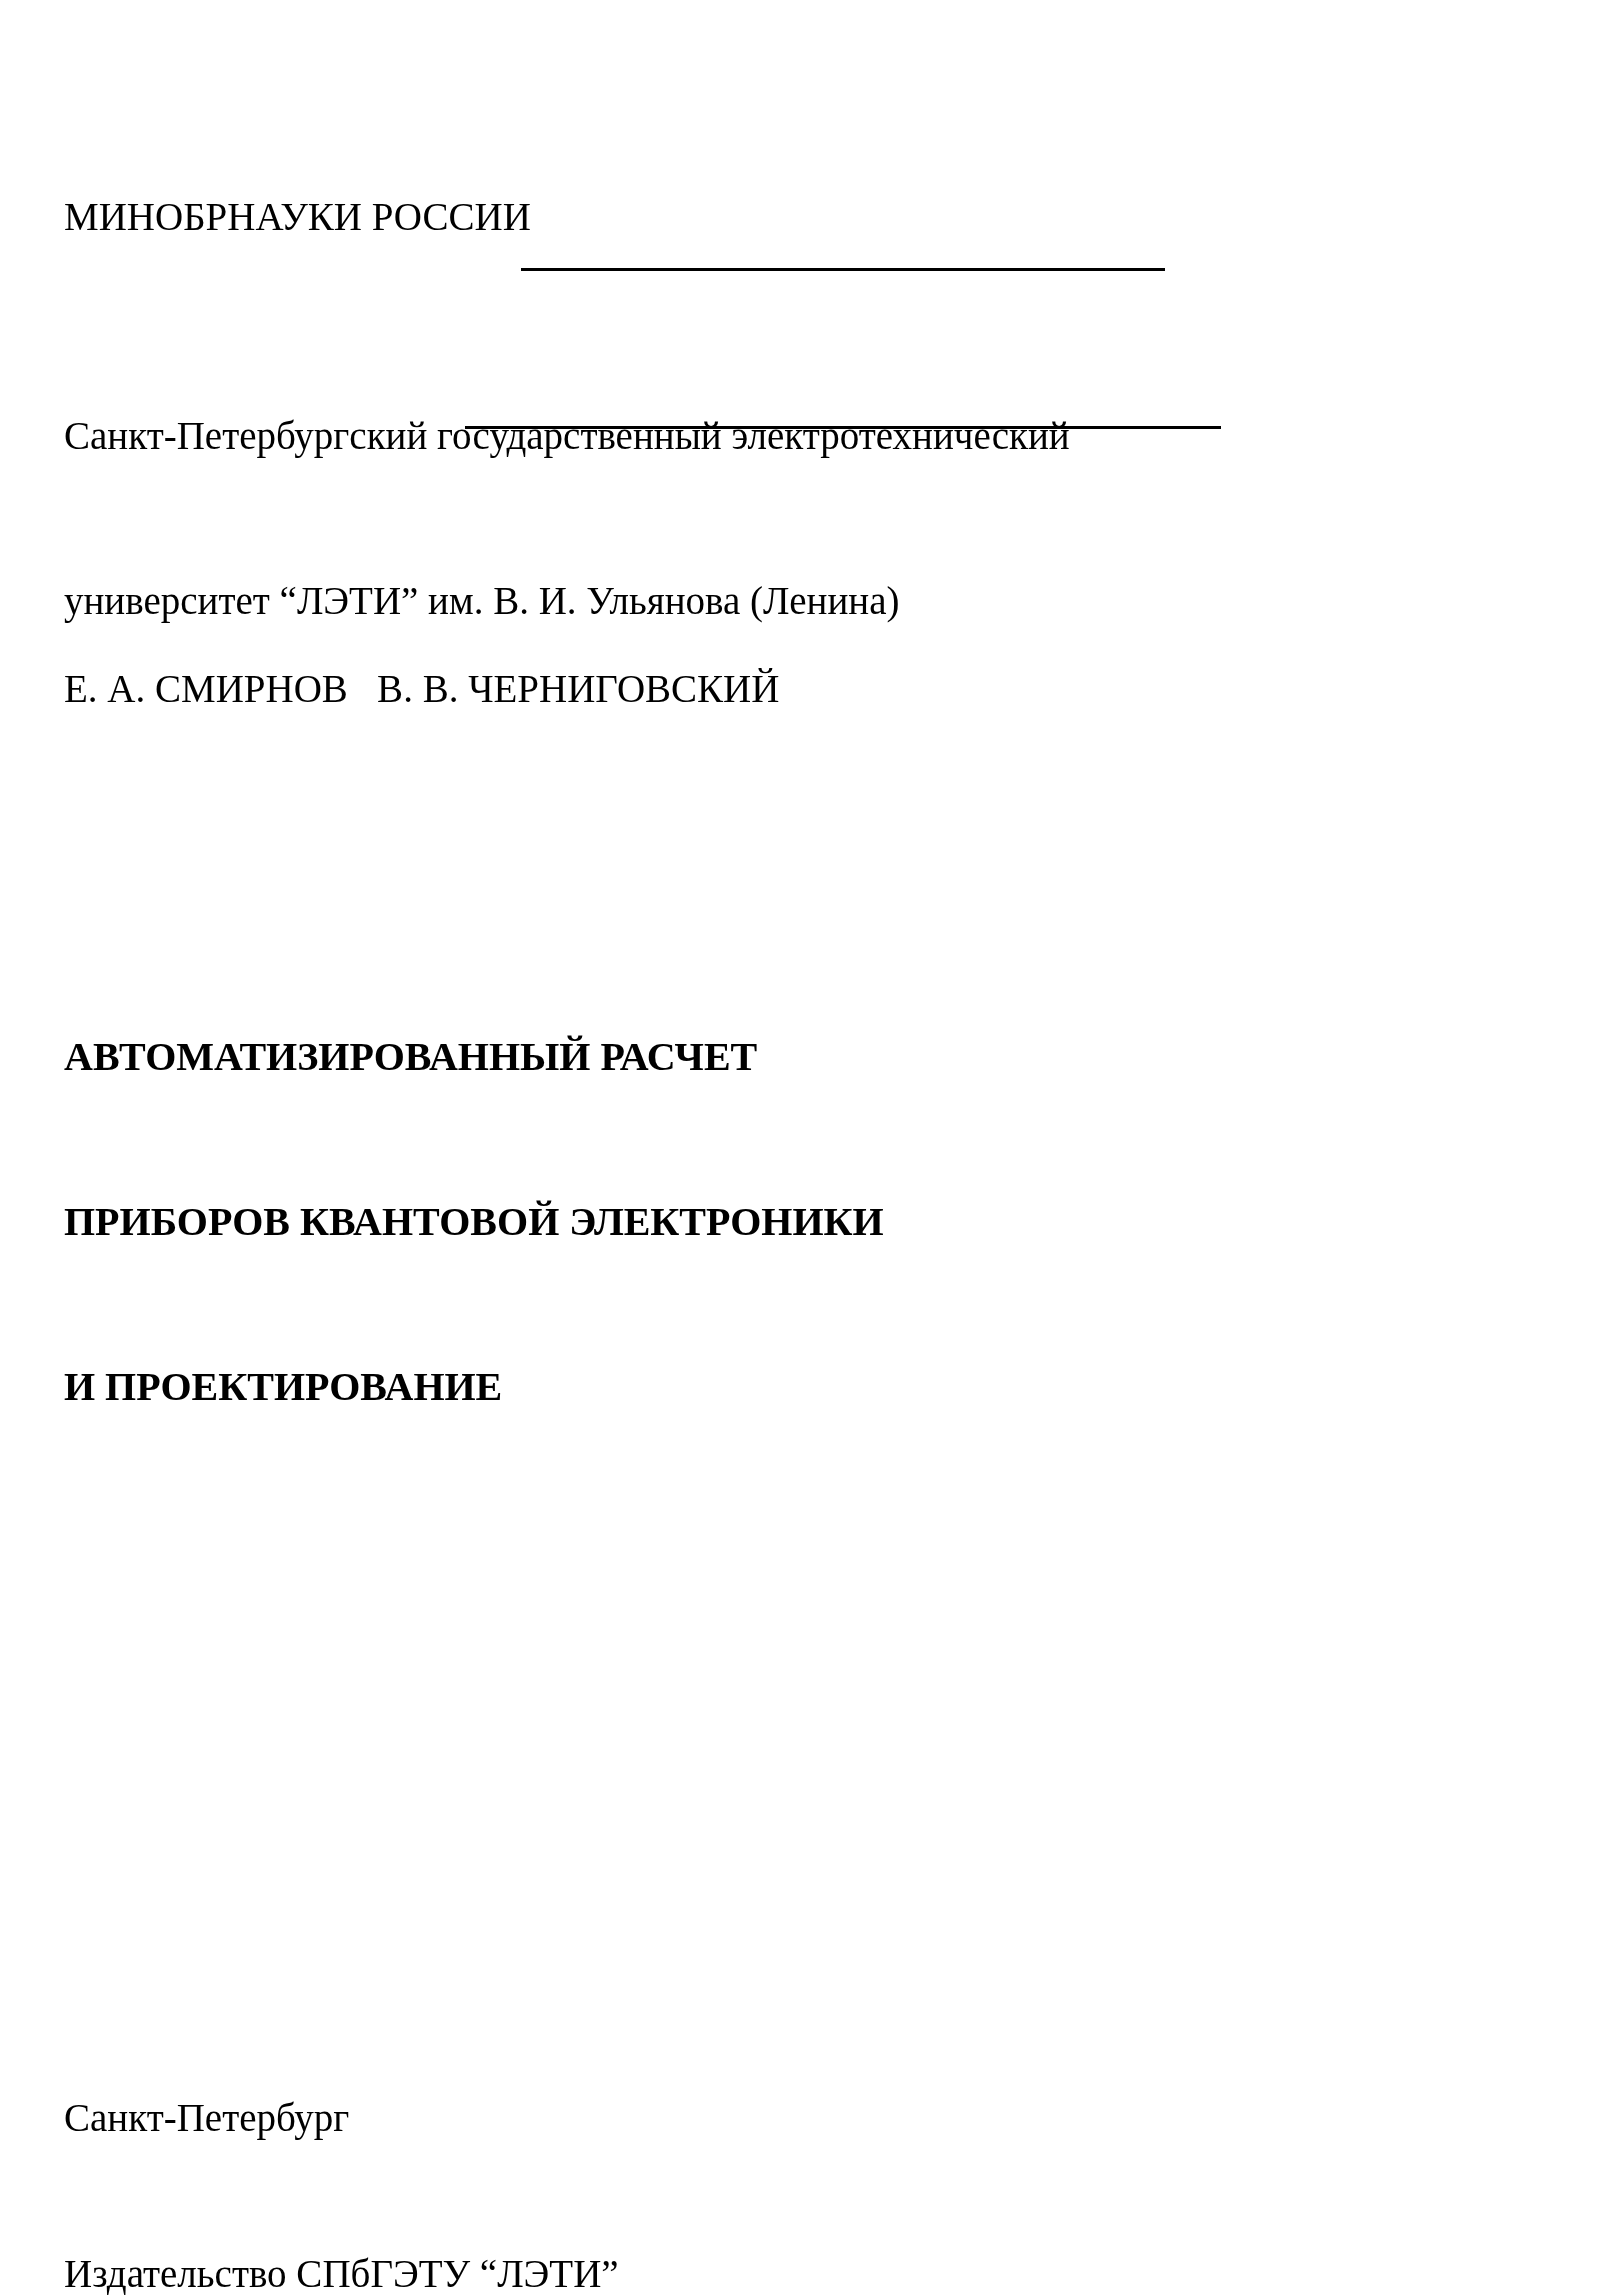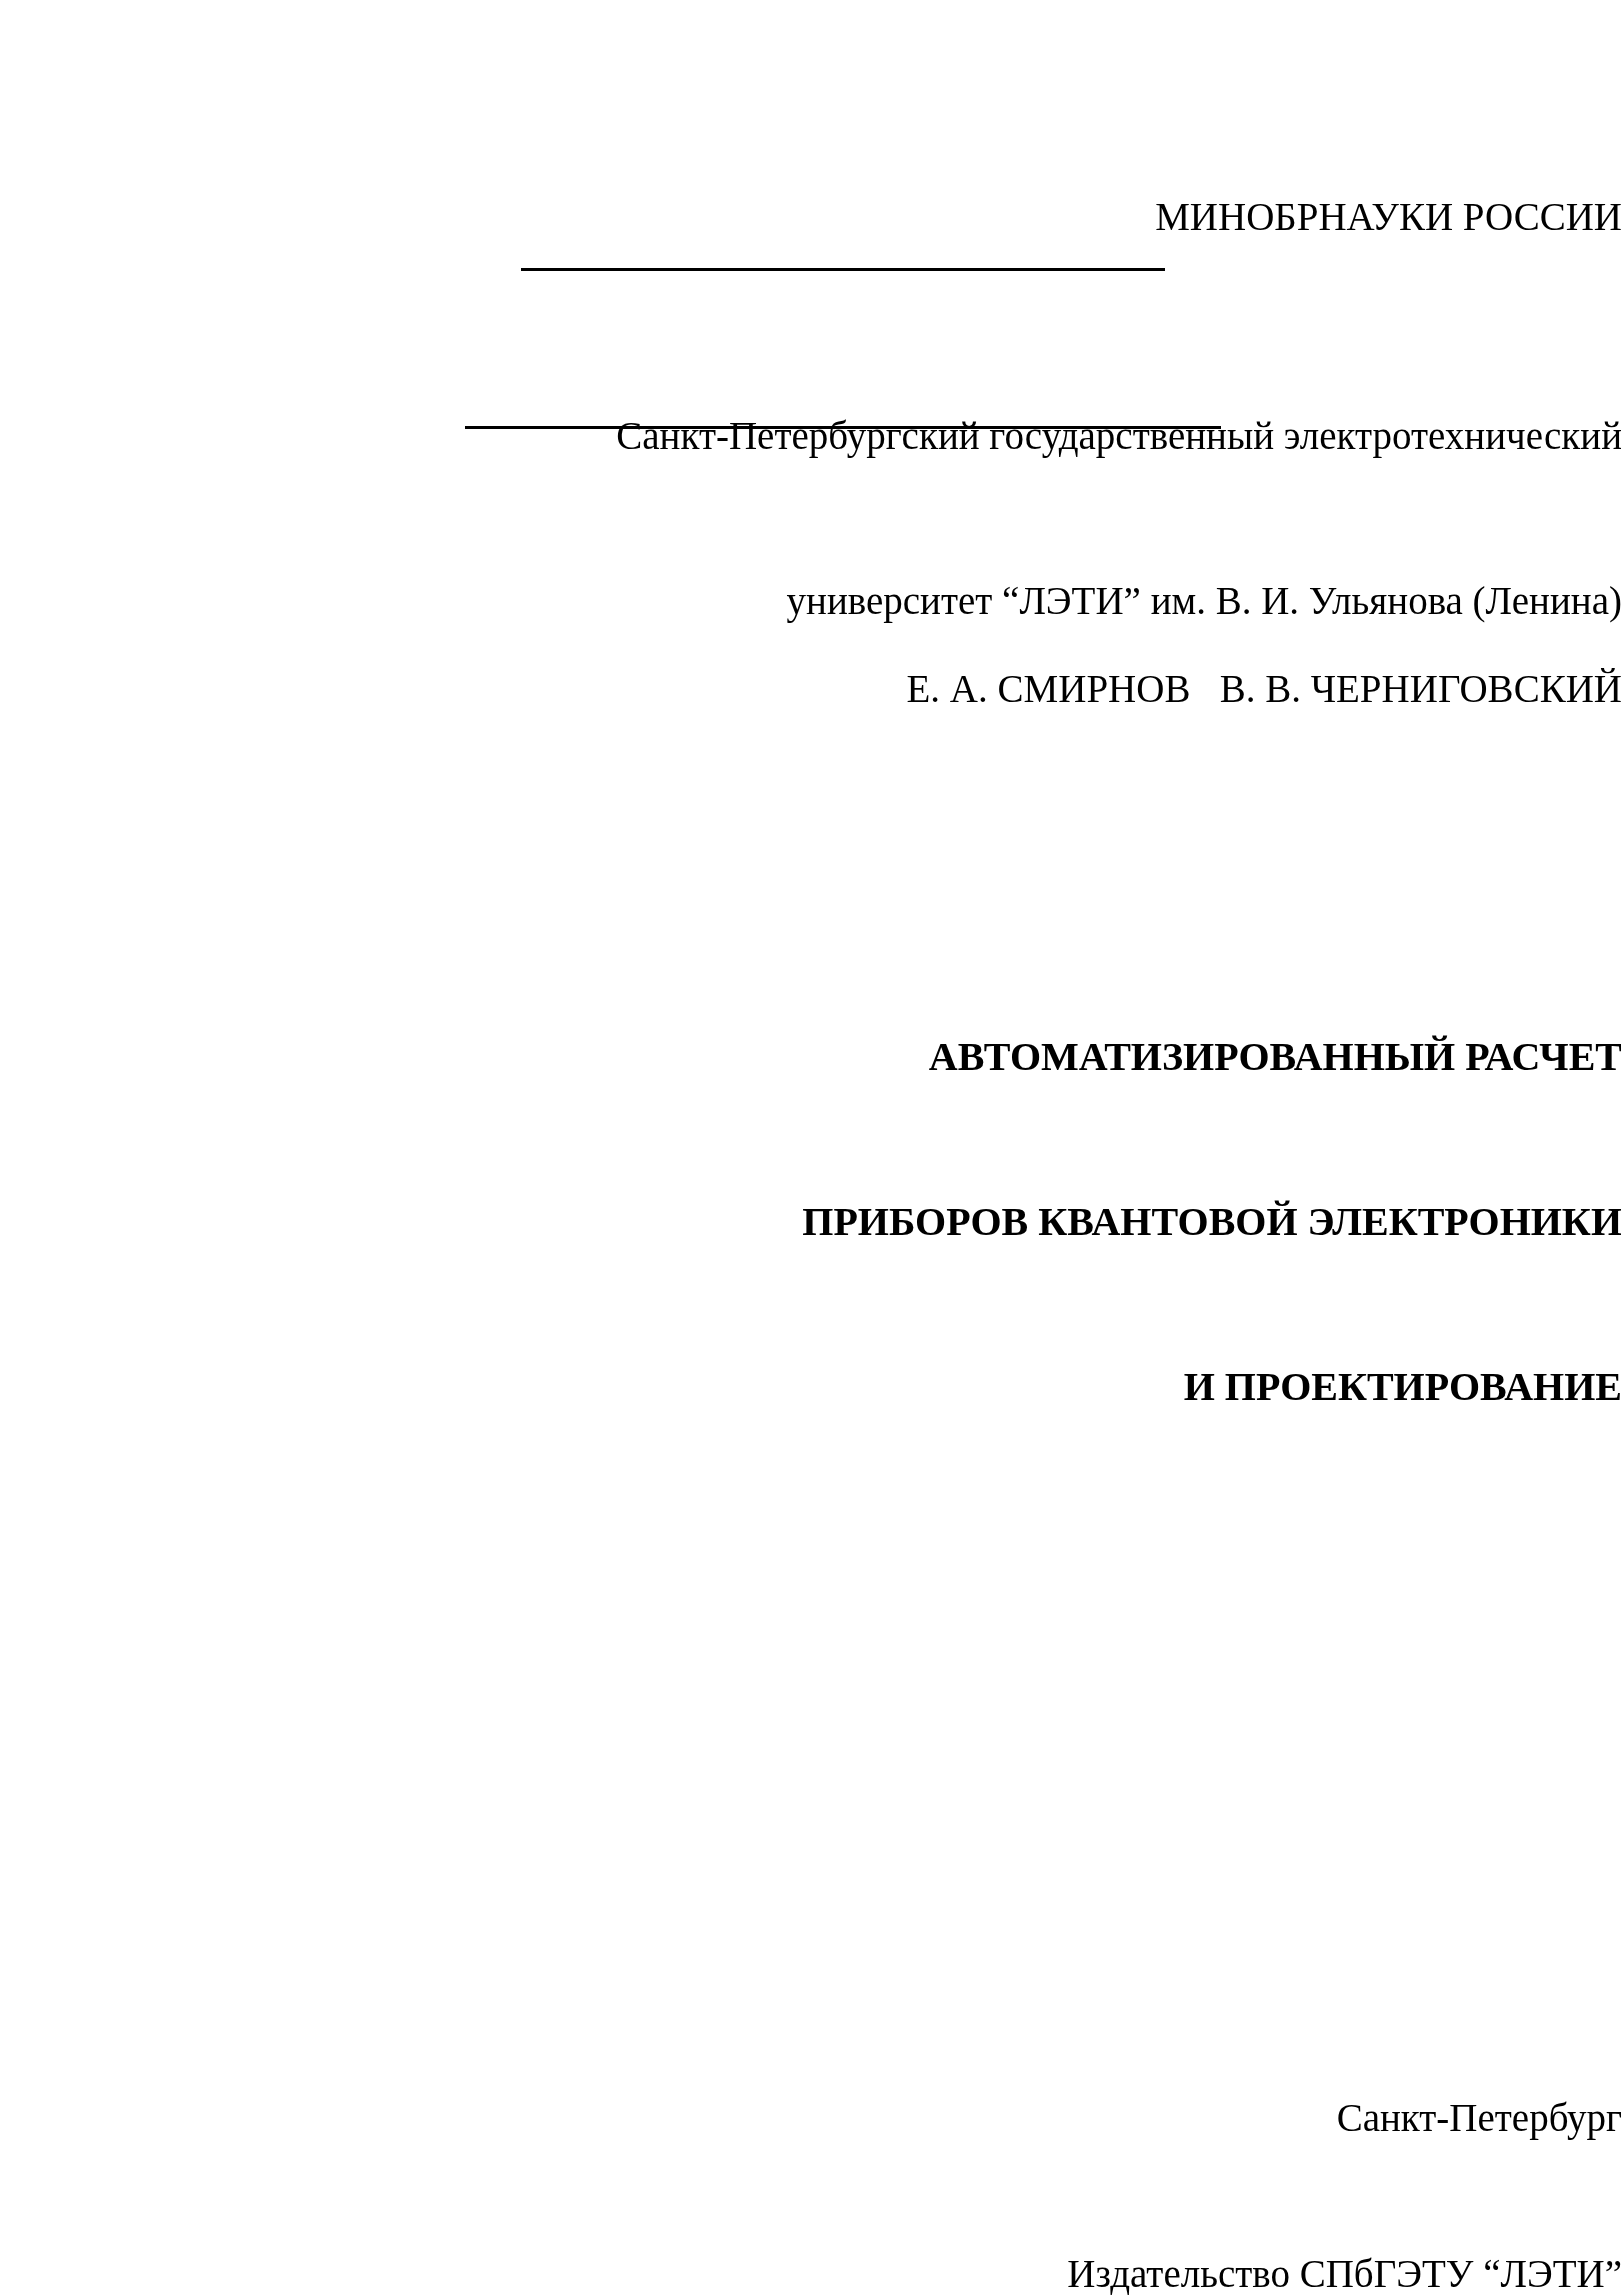--- a/index.html
+++ b/index.html
@@ -13,22 +13,22 @@
     height: 2295px;
     background: #ffffff;
     color: #000000;
     font-family: "Liberation Serif", "DejaVu Serif", serif;
     overflow: hidden;
   }
   
   .tline {
     position: absolute;
     left: 64px;
-    right: 0;
-    text-align: right;
+    right: 12px;
+    text-align: left;
     white-space: pre-wrap;
   }
   .ministry {
     top: 195px;
     font-size: 39px;
     line-height: 44px;
   }
   .rule {
     position: absolute;
     height: 3.1px;

